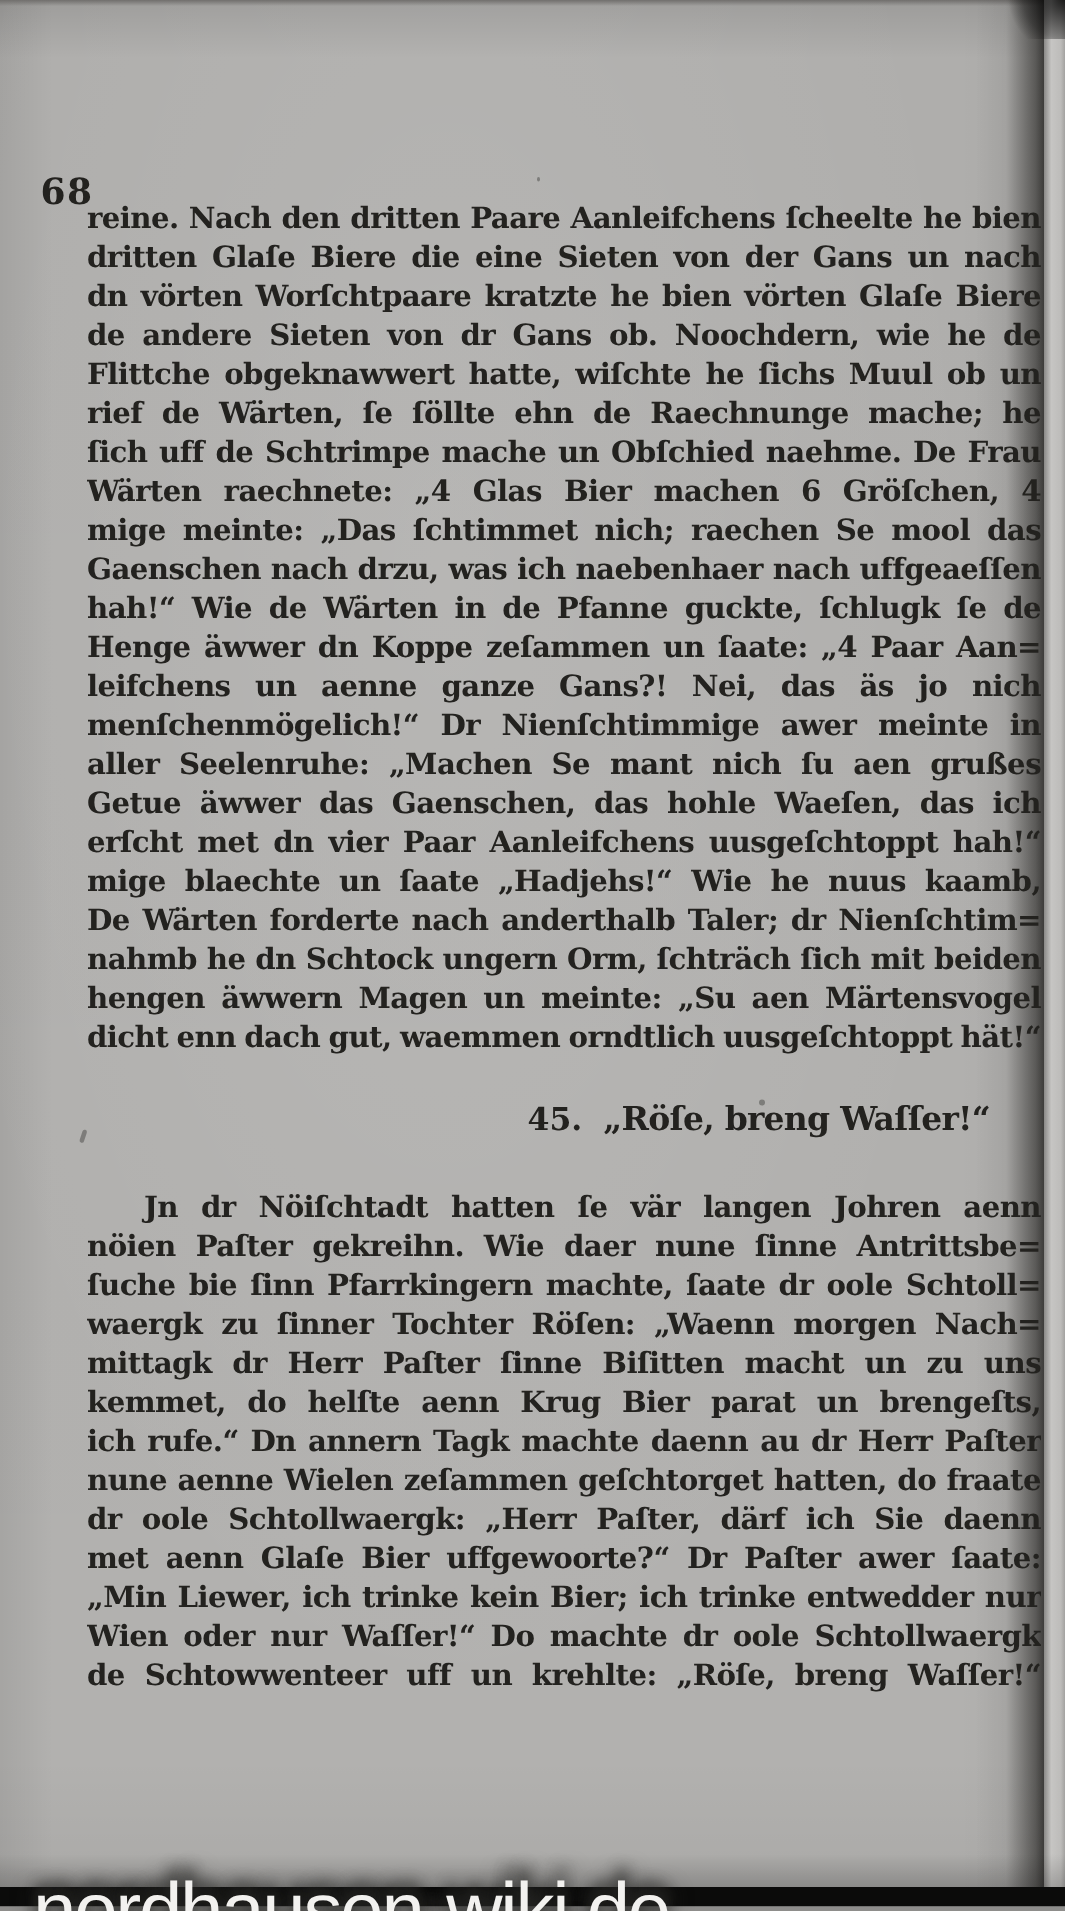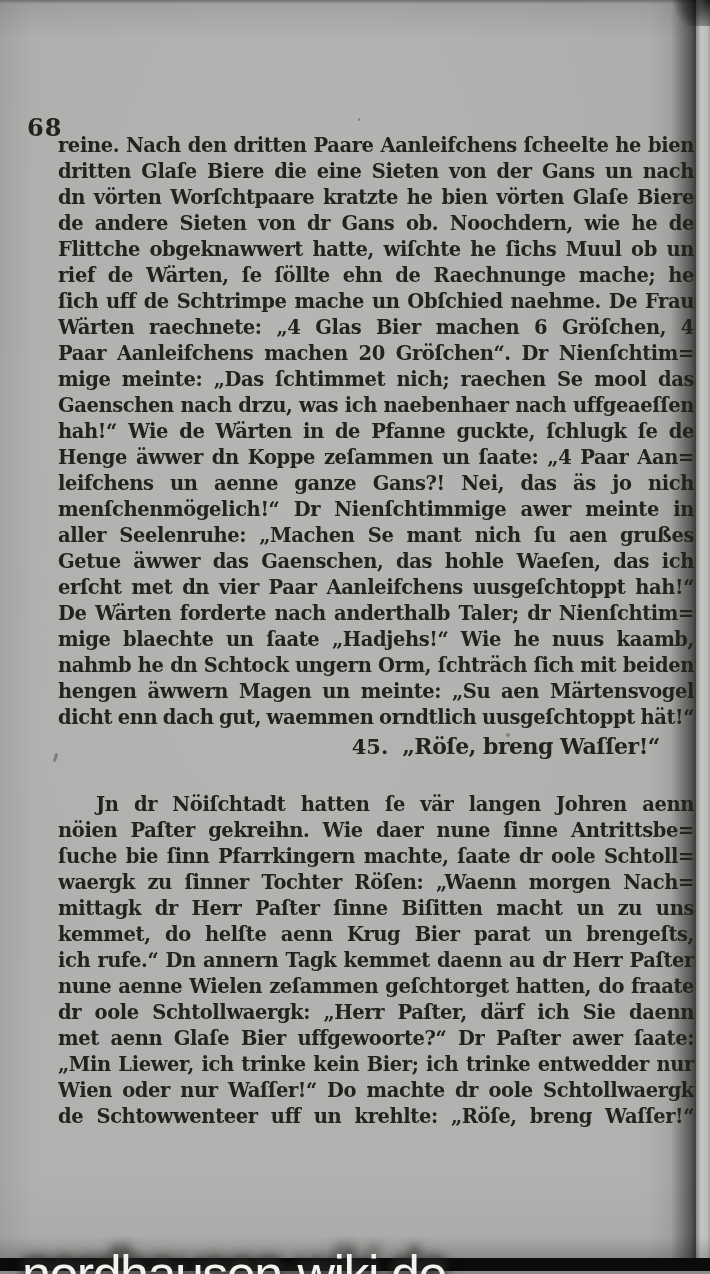--- a/index.html
+++ b/index.html
@@ -86,50 +86,49 @@
 
 <div class="textblock p1">
     <div class="tline">reine. Nach den dritten Paare Aanleifchens ſcheelte he bien</div>
     <div class="tline">dritten Glaſe Biere die eine Sieten von der Gans un nach</div>
     <div class="tline">dn vörten Worſchtpaare kratzte he bien vörten Glaſe Biere</div>
     <div class="tline">de andere Sieten von dr Gans ob. Noochdern, wie he de</div>
     <div class="tline">Flittche obgeknawwert hatte, wiſchte he ſichs Muul ob un</div>
     <div class="tline">rief de Wärten, ſe ſöllte ehn de Raechnunge mache; he wullte</div>
     <div class="tline">ſich uff de Schtrimpe mache un Obſchied naehme. De Frau</div>
     <div class="tline">Wärten raechnete: „4 Glas Bier machen 6 Gröſchen, 4</div>
-    <div class="tline">Paar Aanleifchens machen 20 Gröſchen“. Dr Nienſchtim=</div>
     <div class="tline">mige meinte: „Das ſchtimmet nich; raechen Se mool das</div>
     <div class="tline">Gaenschen nach drzu, was ich naebenhaer nach uffgeaeſſen</div>
     <div class="tline">hah!“ Wie de Wärten in de Pfanne guckte, ſchlugk ſe de</div>
     <div class="tline">Henge äwwer dn Koppe zeſammen un ſaate: „4 Paar Aan=</div>
     <div class="tline">leifchens un aenne ganze Gans?! Nei, das äs jo nich</div>
     <div class="tline">menſchenmögelich!“ Dr Nienſchtimmige awer meinte in</div>
     <div class="tline">aller Seelenruhe: „Machen Se mant nich ſu aen grußes</div>
     <div class="tline">Getue äwwer das Gaenschen, das hohle Waeſen, das ich</div>
     <div class="tline">erſcht met dn vier Paar Aanleifchens uusgeſchtoppt hah!“</div>
+    <div class="tline">mige blaechte un ſaate „Hadjehs!“ Wie he nuus kaamb,</div>
     <div class="tline">De Wärten forderte nach anderthalb Taler; dr Nienſchtim=</div>
-    <div class="tline">mige blaechte un ſaate „Hadjehs!“ Wie he nuus kaamb,</div>
     <div class="tline">nahmb he dn Schtock ungern Orm, ſchträch ſich mit beiden Patſch=</div>
     <div class="tline">hengen äwwern Magen un meinte: „Su aen Märtensvogel</div>
     <div class="tline">dicht enn dach gut, waemmen orndtlich uusgeſchtoppt hät!“</div>
   </div>
 
 <div class="heading">
   <span class="num">45.</span>
   <span class="title">„Röſe, breng Waſſer!“</span>
 </div>
 
 <div class="textblock p2">
     <div class="tline indent">Jn dr Nöiſchtadt hatten ſe vär langen Johren aenn</div>
     <div class="tline">nöien Paſter gekreihn. Wie daer nune ſinne Antrittsbe=</div>
     <div class="tline">ſuche bie ſinn Pfarrkingern machte, ſaate dr oole Schtoll=</div>
     <div class="tline">waergk zu ſinner Tochter Röſen: „Waenn morgen Nach=</div>
     <div class="tline">mittagk dr Herr Paſter ſinne Biſitten macht un zu uns</div>
     <div class="tline">kemmet, do helſte aenn Krug Bier parat un brengeſts, waenn</div>
-    <div class="tline">ich rufe.“ Dn annern Tagk kemmet daenn au dr Herr Paſter</div>
+    <div class="tline">ich rufe.“ Dn annern Tagk machte daenn au dr Herr Paſter</div>
     <div class="tline">nune aenne Wielen zeſammen geſchtorget hatten, do fraate</div>
     <div class="tline">dr oole Schtollwaergk: „Herr Paſter, därf ich Sie daenn</div>
     <div class="tline">met aenn Glaſe Bier uffgewoorte?“ Dr Paſter awer ſaate:</div>
     <div class="tline">„Min Liewer, ich trinke kein Bier; ich trinke entwedder nur</div>
     <div class="tline">Wien oder nur Waſſer!“ Do machte dr oole Schtollwaergk</div>
     <div class="tline">de Schtowwenteer uff un krehlte: „Röſe, breng Waſſer!“</div>
   </div>
 
 <div class="speck s1"></div>
 <div class="speck s2"></div>

